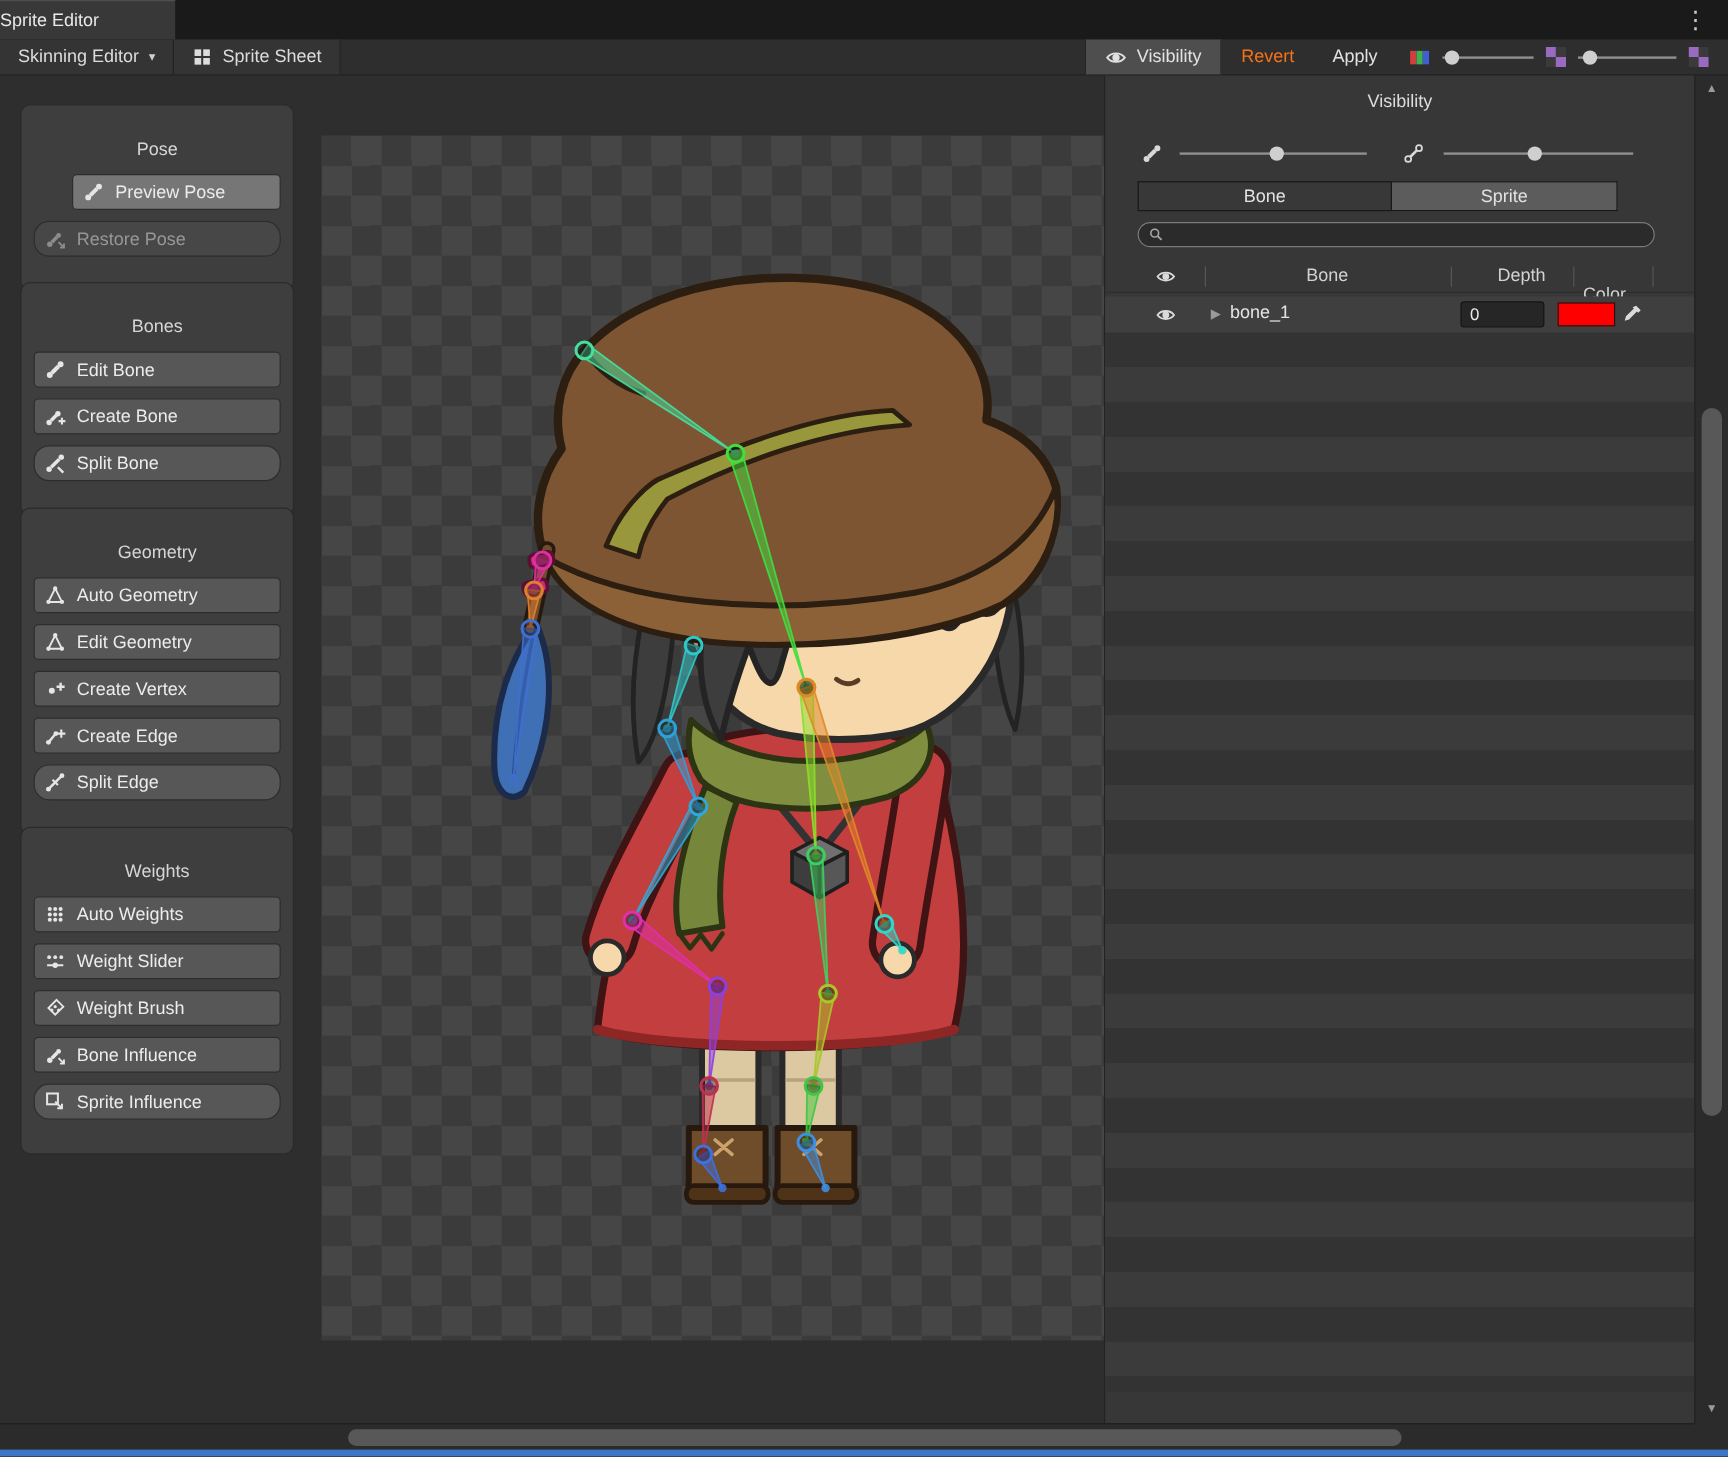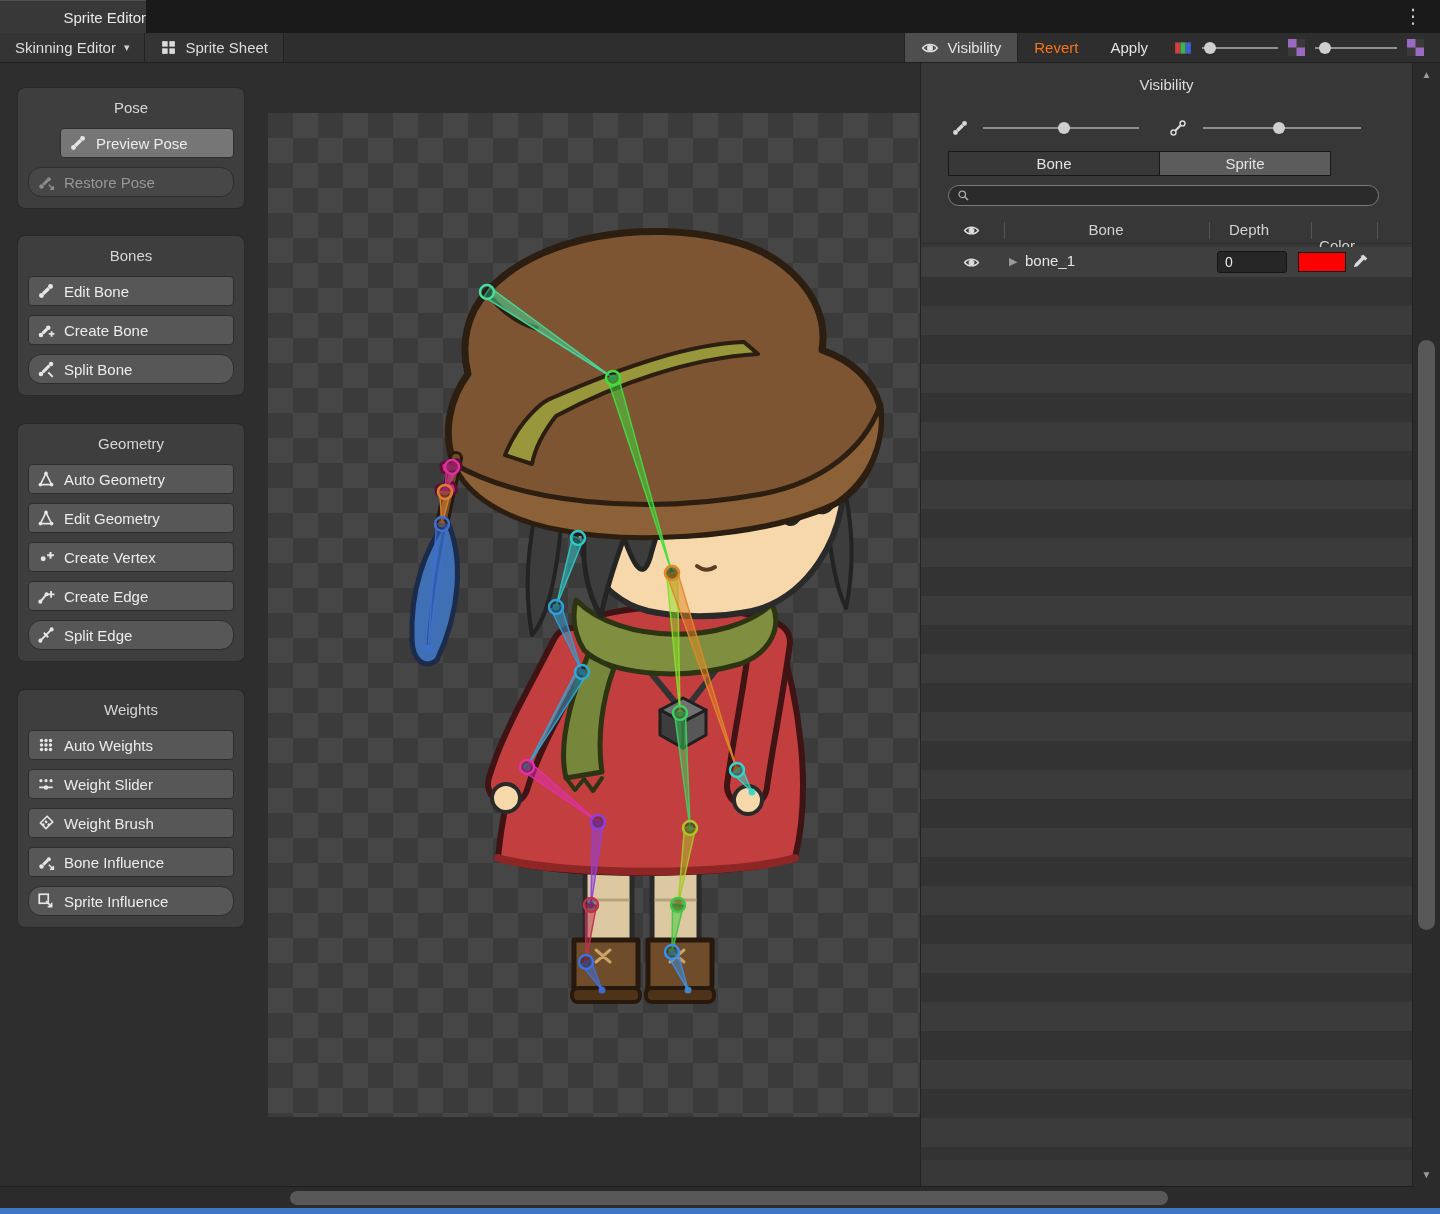--- a/index.html
+++ b/index.html
@@ -3,21 +3,21 @@
 <meta charset="utf-8">
 <style>
   * { margin:0; padding:0; box-sizing:border-box; }
   html,body { background:#141414; }
   body { font-family:"Liberation Sans", sans-serif; }
   .app { position:relative; width:1440px; height:1214px; background:#2e2e2e; overflow:hidden; color:#dcdcdc; }
 
   
   .titlebar { position:absolute; left:0; top:0; width:100%; height:33px; background:#1a1a1a; }
   .title-tab { position:absolute; left:0; top:0; height:33px; width:146px; background:#383838;
-               color:#e8e8e8; font-size:15px; display:flex; align-items:center; justify-content:flex-end;
+               color:#e8e8e8; font-size:15px; display:flex; align-items:center; justify-content:flex-start;
                border-top:1px solid #4f4f4f; cursor:pointer; }
   .kebab { position:absolute; right:16px; top:4px; font-size:20px; color:#c8c8c8; width:22px; text-align:center; cursor:pointer; }
 
   
   .toolbar { position:absolute; left:0; top:33px; width:100%; height:30px; background:#2e2e2e;
              border-bottom:1px solid #1f1f1f; display:flex; align-items:stretch; }
   .tb-seg { display:flex; align-items:center; gap:8px; padding:0 15px; font-size:15px; color:#dcdcdc;
             border-right:1px solid #232323; background:#343434; cursor:pointer; }
   .tb-right { margin-left:auto; display:flex; align-items:center; height:100%; }
   .tb-btn { display:flex; gap:8px; align-items:center; padding:0 16px; height:100%; font-size:15px; color:#e2e2e2; cursor:pointer; }
@@ -31,38 +31,38 @@
   .hslider .thumb { position:absolute; top:-5px; width:12px; height:12px; border-radius:50%; background:#cfcfcf; cursor:pointer; }
 
   
   .canvas-bg { position:absolute; left:0; top:63px; width:920px; height:1123px; background:#2e2e2e; }
   .checker { position:absolute; left:268px; top:113px; width:652px; height:1004px;
              background:repeating-conic-gradient(#464646 0% 25%, #3b3b3b 0% 50%); background-size:50px 50px; }
   .sprite-svg { position:absolute; left:268px; top:113px; width:652px; height:1004px; }
 
   
   .side-panel { position:absolute; left:18px; width:226px; background:#3e3e3e; border-radius:7px;
-                padding:11px 10px; box-shadow:0 0 0 1px #2a2a2a; }
+                padding:28px 10px; box-shadow:0 0 0 1px #2a2a2a; }
   .side-title { text-align:center; font-size:15px; color:#d6d6d6; margin-bottom:12px; }
   .sbtn { display:flex; align-items:center; gap:9px; height:30px; background:#575757; border:1px solid #2d2d2d;
           border-radius:4px; margin-bottom:9px; padding-left:8px; font-size:15px; color:#ececec; cursor:pointer; }
   .sbtn:last-child { margin-bottom:0;border-radius:13px; }
   .sbtn.active { background:#767676;margin-left:32px; }
   .sbtn.disabled { background:#474747; color:#979797; cursor:default; }
   .sbtn .ic { width:18px; height:18px; color:#e6e6e6; flex:0 0 auto; }
   .sbtn.disabled .ic { color:#8c8c8c; }
 
   
   .vis-panel { position:absolute; left:920px; top:63px; width:492px; height:1123px; background:#373737; border-left:1px solid #232323; }
   .vis-title { position:absolute; top:13px; left:0; width:100%; text-align:center; font-size:15px; color:#dcdcdc; }
   .vp-icon { position:absolute; color:#d8d8d8; }
   .vtab { position:absolute; top:88px; height:25px; font-size:15px; display:flex; align-items:center; justify-content:center;
           color:#e2e2e2; cursor:pointer; }
   .vtab.sel  { left:27px;  width:212px; background:#383838; border:1px solid #181818; }
-  .vtab.unsel{ left:239px; width:171px; background:#5c5c5c; border:1px solid #181818; border-left:none; }
+  .vtab.unsel{ left:239px; width:188px; background:#5c5c5c; border:1px solid #181818; border-left:none; }
   .vsearch { position:absolute; top:122px; left:27px; width:431px; height:21px; background:#2b2b2b;
              border:1px solid #7a7a7a; border-radius:11px; display:flex; align-items:center; padding-left:8px; }
   .vsearch input { flex:1; background:transparent; border:none; outline:none; color:#e4e4e4; font-size:13px; padding:0 8px 0 4px;
                    font-family:"Liberation Sans", sans-serif; }
   .vheader { position:absolute; top:154px; left:0; width:100%; height:27px; font-size:15px; color:#d2d2d2;
              border-bottom:1px solid #2d2d2d; }
   .vh-sep { position:absolute; top:5px; width:1px; height:17px; background:#555; }
   .zebra { position:absolute; left:0; top:214px; width:100%; height:883px;
            background:repeating-linear-gradient(180deg, #333333 0 29px, #3b3b3b 29px 58px); }
   .vrow { position:absolute; top:184px; left:0; width:100%; height:30px; background:#3f3f3f; font-size:15px; color:#e4e4e4; }
@@ -540,21 +540,21 @@
 
     <div class="zebra"></div>
 
     <div class="vheader">
       <svg class="ic16 eye-btn" style="left:42px;top:5px">
           <use href="#i-eye"></use>
         </svg>
       <div class="vh-sep" style="left:83px"></div>
       <span style="position:absolute;left:130px;top:4px;width:110px;text-align:center">Bone</span>
       <div class="vh-sep" style="left:288px"></div>
-      <span style="position:absolute;left:308px;top:4px;width:70px;text-align:left">Depth</span>
+      <span style="position:absolute;left:297px;top:4px;width:70px;text-align:right">Depth</span>
       <div class="vh-sep" style="left:390px"></div>
       <span style="position:absolute;left:394px;top:20px;width:44px;text-align:center">Color</span>
       <div class="vh-sep" style="left:456px"></div>
     </div>
 
     <div class="vrow">
       <svg class="ic16 eye-btn" style="left:42px;top:7px">
           <use href="#i-eye"></use>
         </svg>
       <span class="expander">▶</span>

